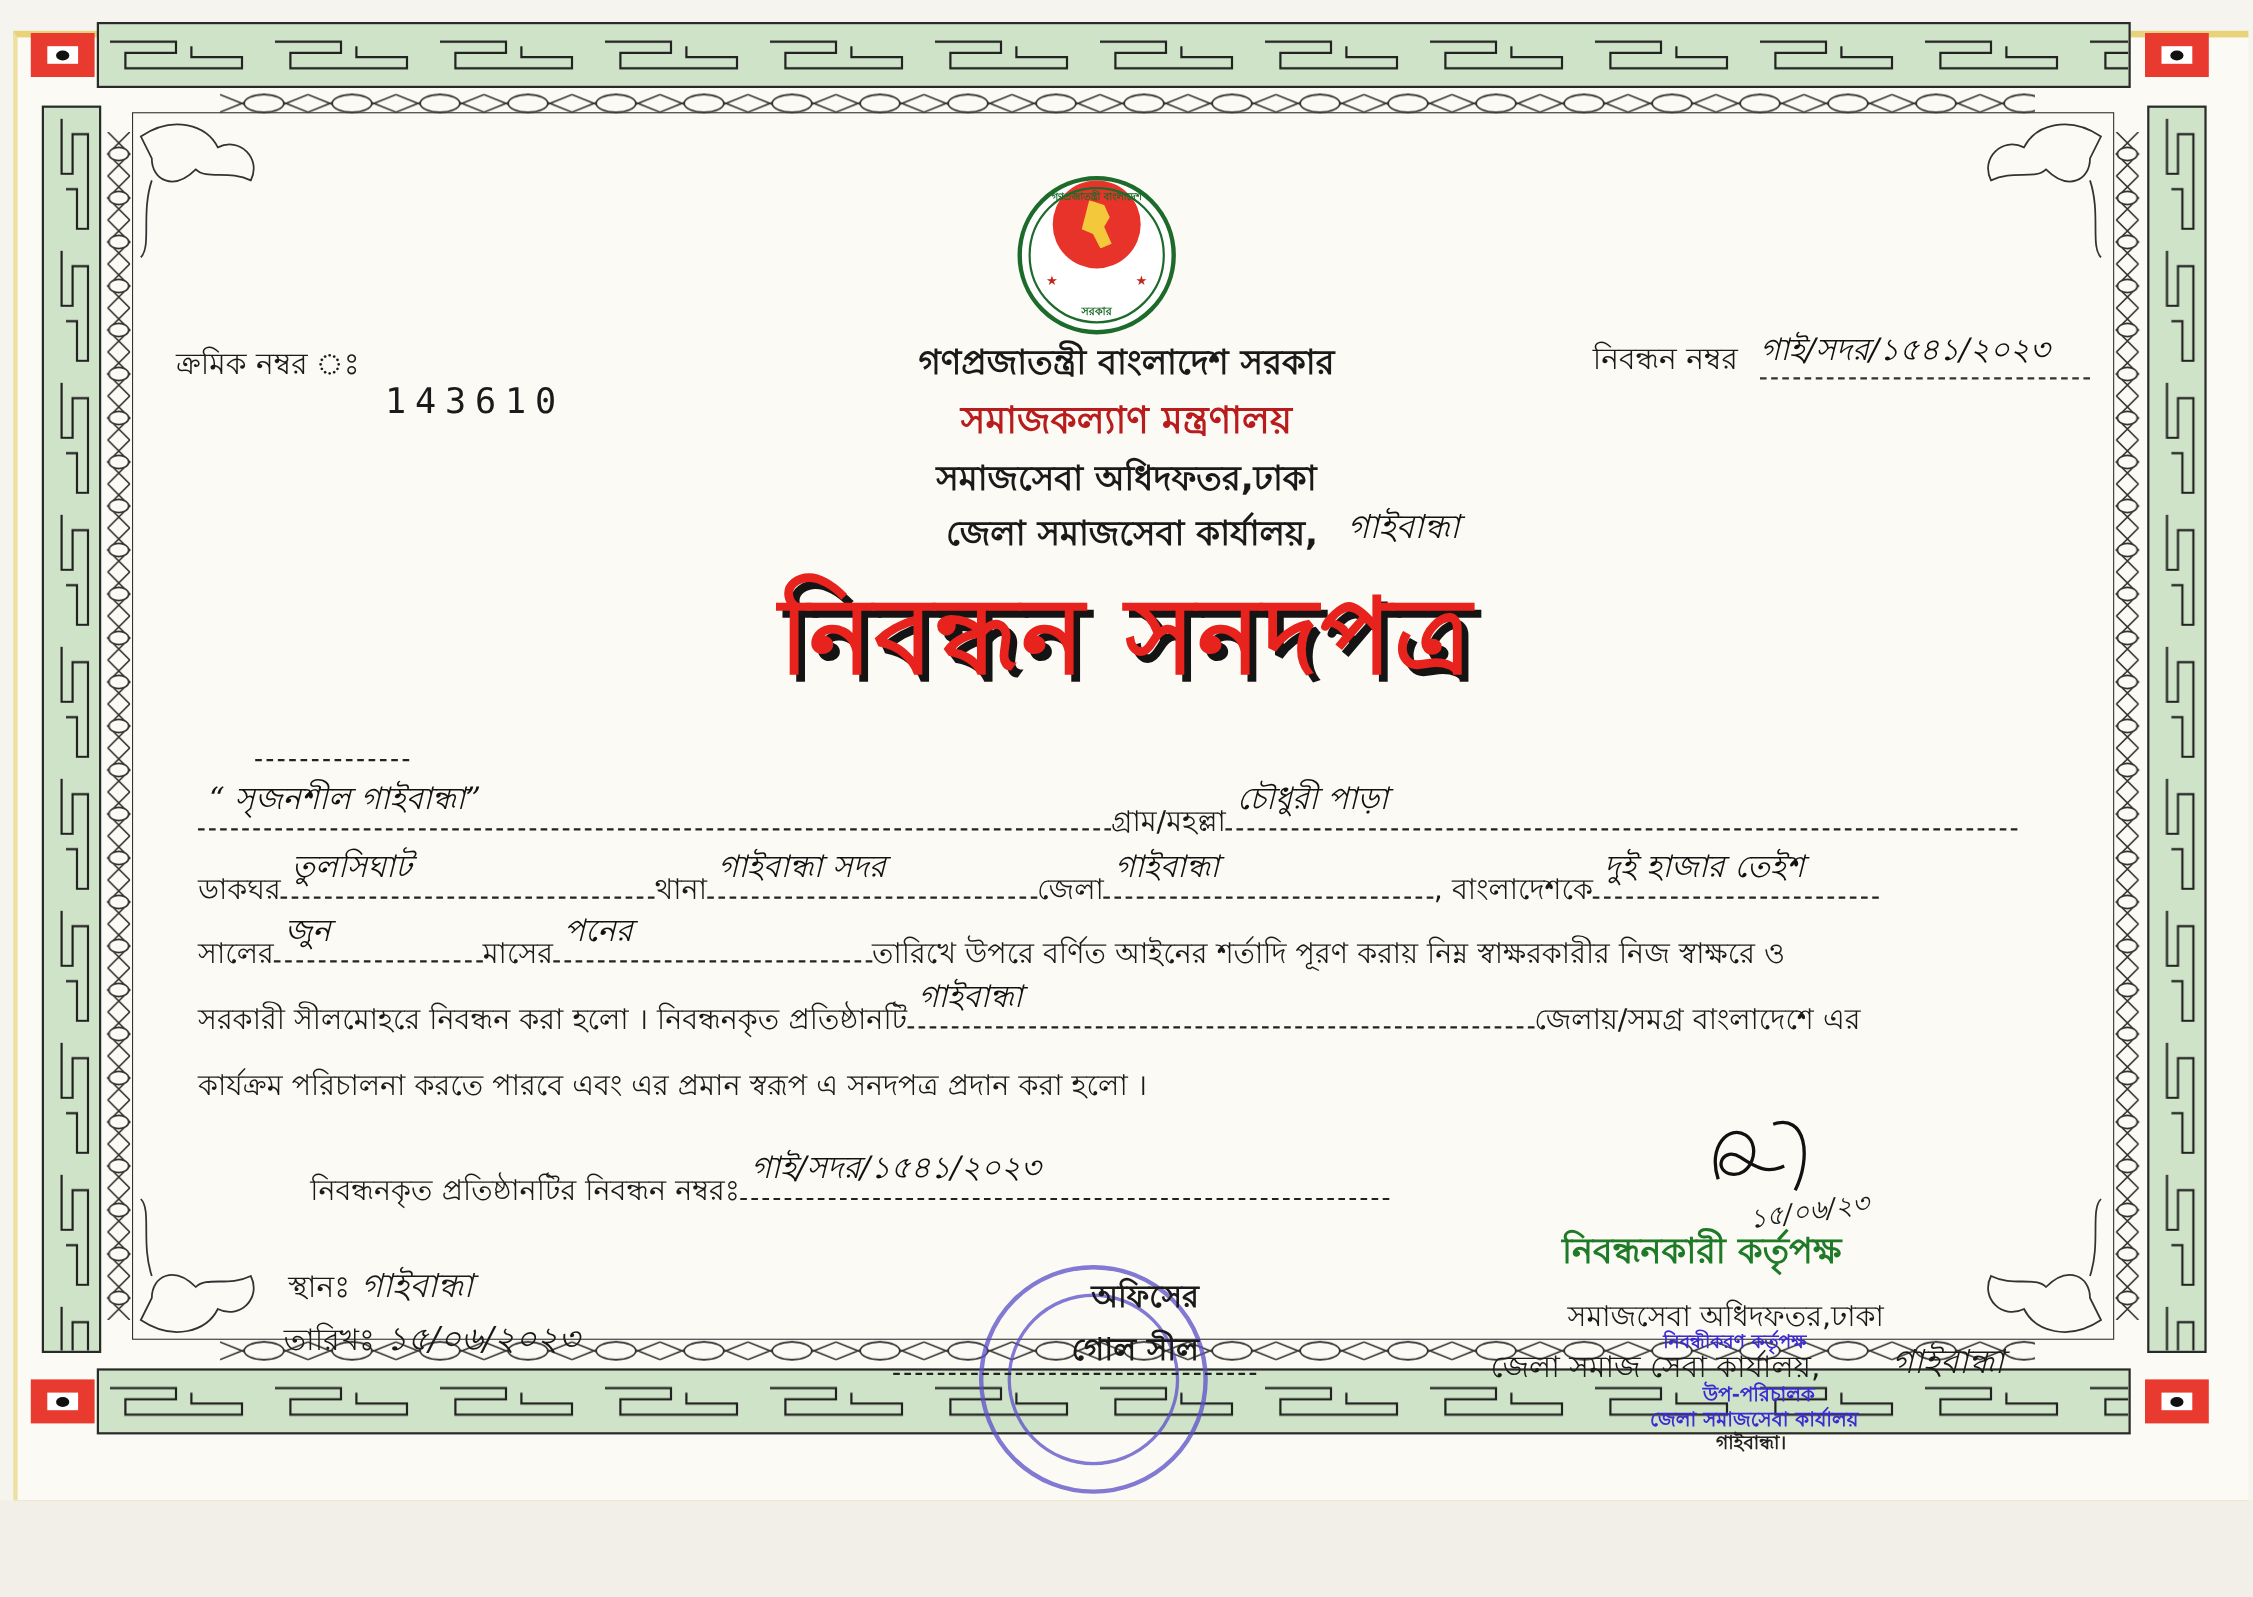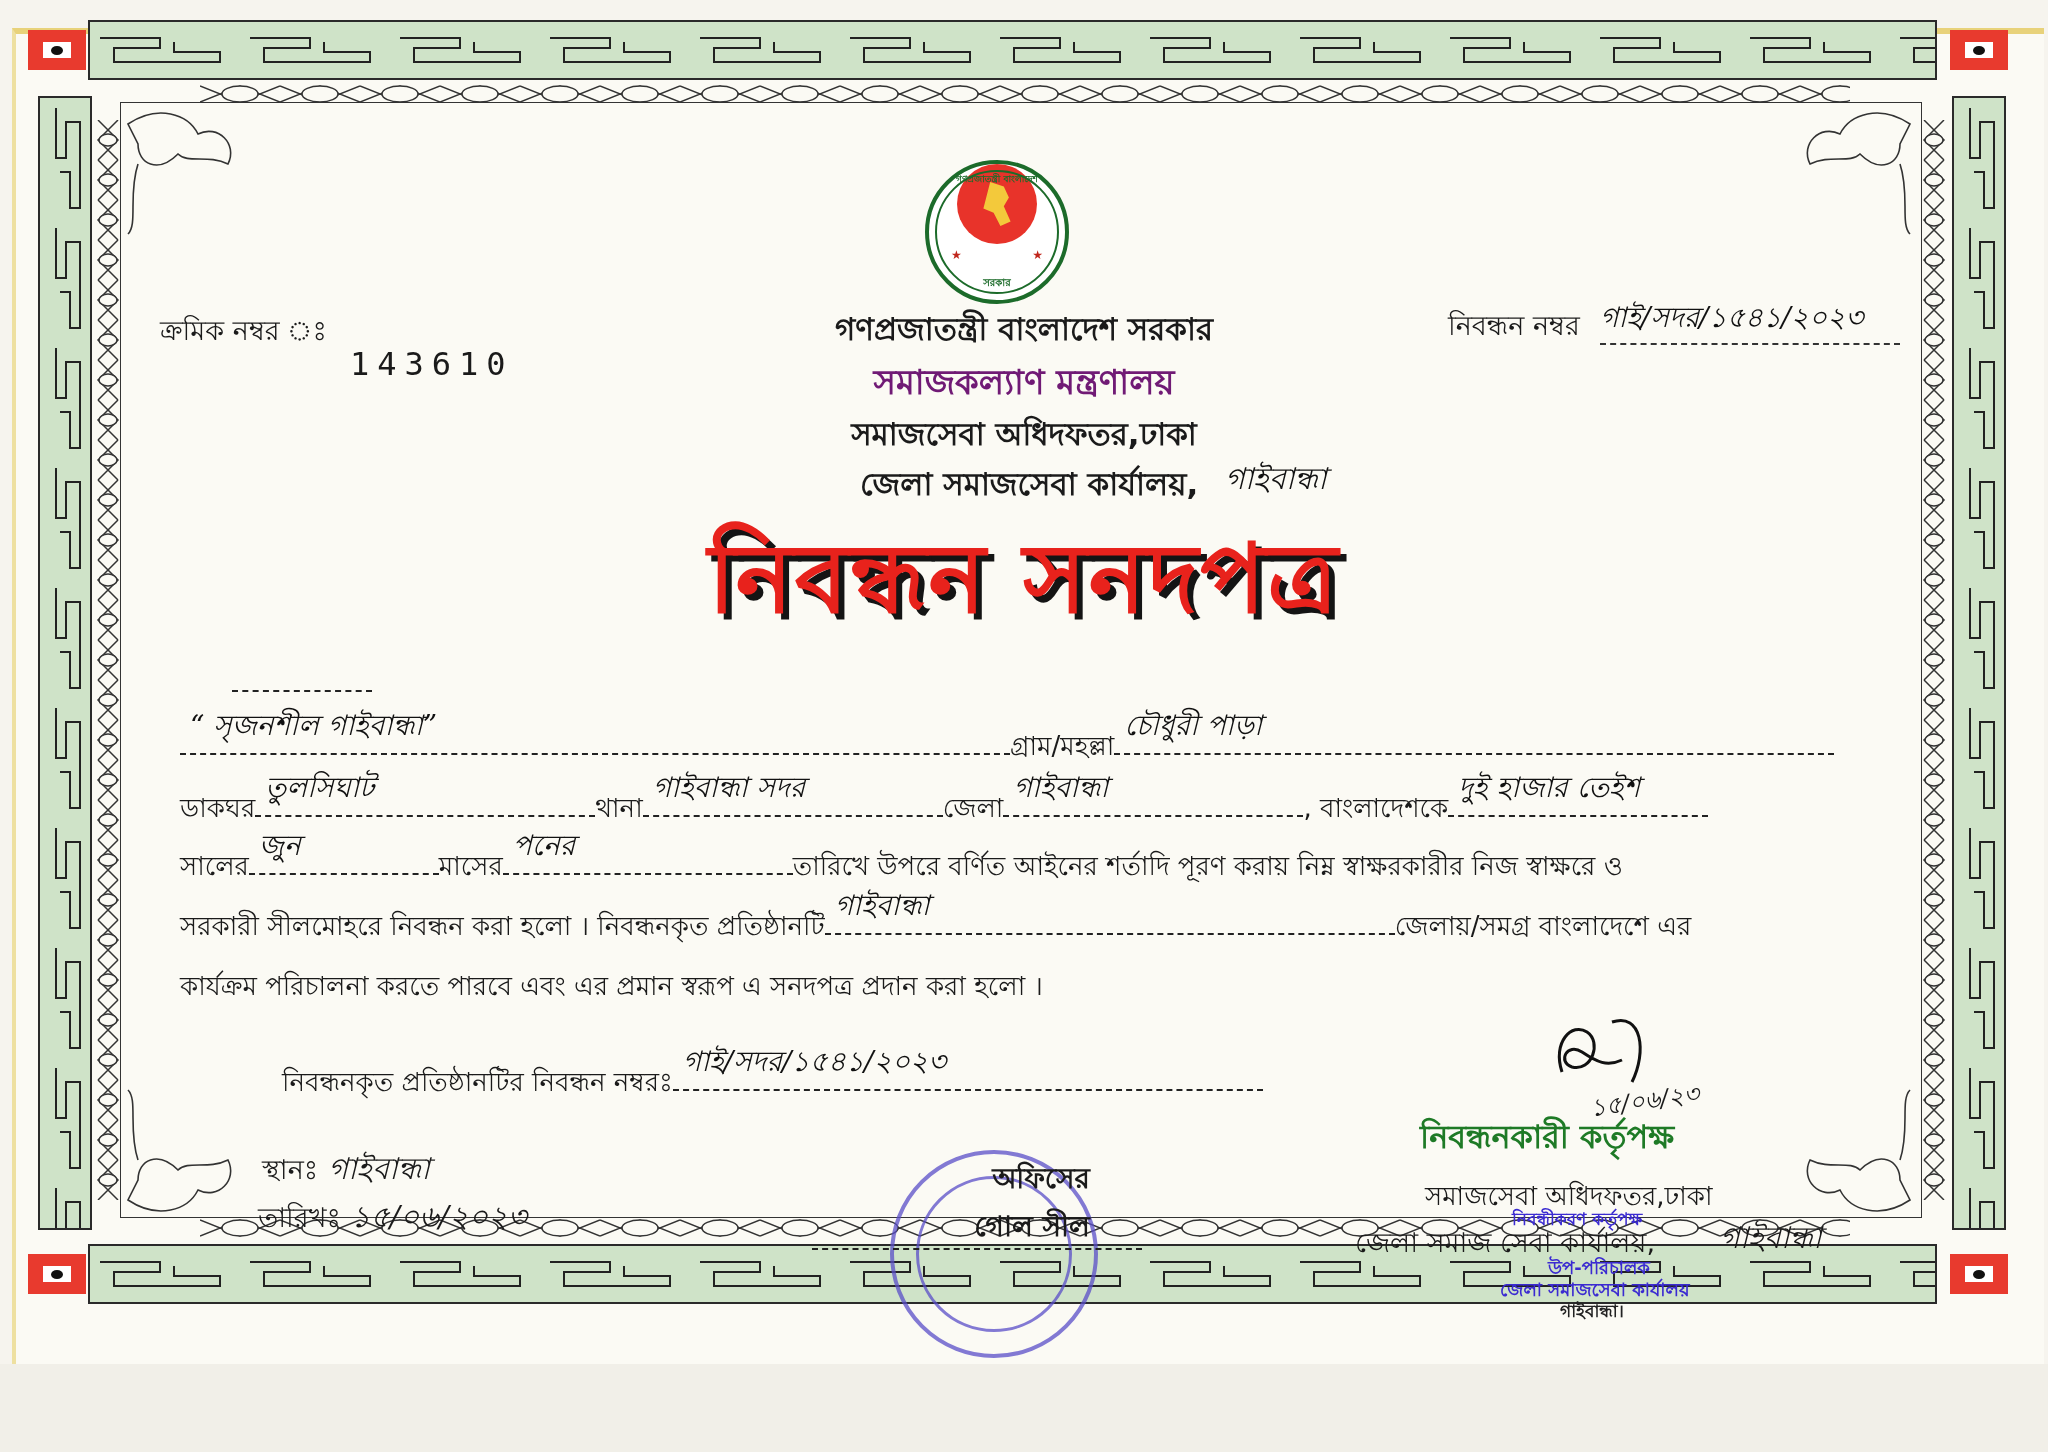--- a/index.html
+++ b/index.html
@@ -69,21 +69,21 @@
   .emblem .txt-bot { position:absolute; bottom:8px; left:0; right:0; text-align:center; font-size:10px; color:#1c6b2a; font-weight:bold; }
 
   .lbl { position:absolute; font-size:27px; white-space:nowrap; }
   .hand { font-family:"DejaVu Serif", serif; font-style:italic; color:#111; }
   .serial-label { left:160px; top:310px; }
   .serial-value { left:350px; top:345px; font-size:32px; letter-spacing:8px; font-family:"DejaVu Sans Mono", monospace; }
   .reg-no-label { left:1448px; top:305px; }
   .reg-no-value { left:1600px; top:296px; font-size:28px; border-bottom:2px dashed #333; width:300px; }
 
   .h-gov { left:0; width:2048px; text-align:center; top:305px; font-size:31px; font-weight:bold; }
-  .h-ministry { left:0; width:2048px; text-align:center; top:356px; font-size:34px; font-weight:bold; color:#701a75; }
+  .h-ministry { left:0; width:2048px; text-align:center; top:356px; font-size:34px; font-weight:bold; color:#b91c1c; }
   .h-dept { left:0; width:2048px; text-align:center; top:410px; font-size:31px; font-weight:bold; }
   .h-office { left:860px; top:460px; font-size:31px; font-weight:bold; }
   .h-office-fill { left:1225px; top:455px; font-size:30px; }
 
   .title {
     position:absolute; left:0; width:2048px; text-align:center; top:505px;
     font-size:96px; font-weight:bold; color:#e8221c;
     text-shadow:6px 6px 0 #141414;
     letter-spacing:2px;
   }

